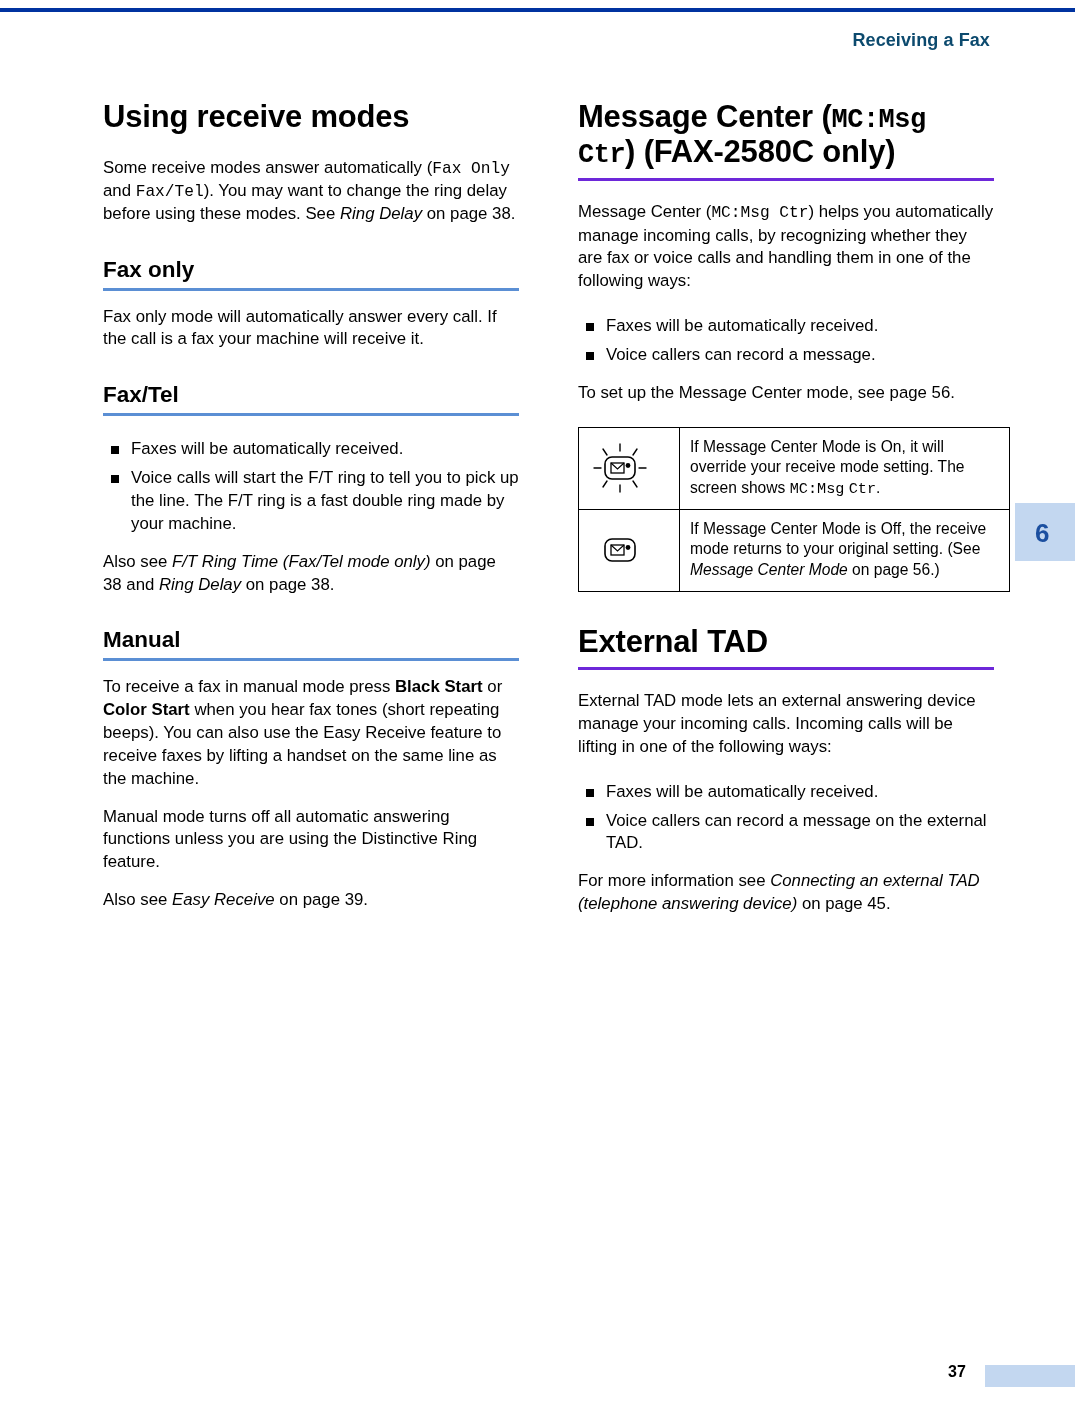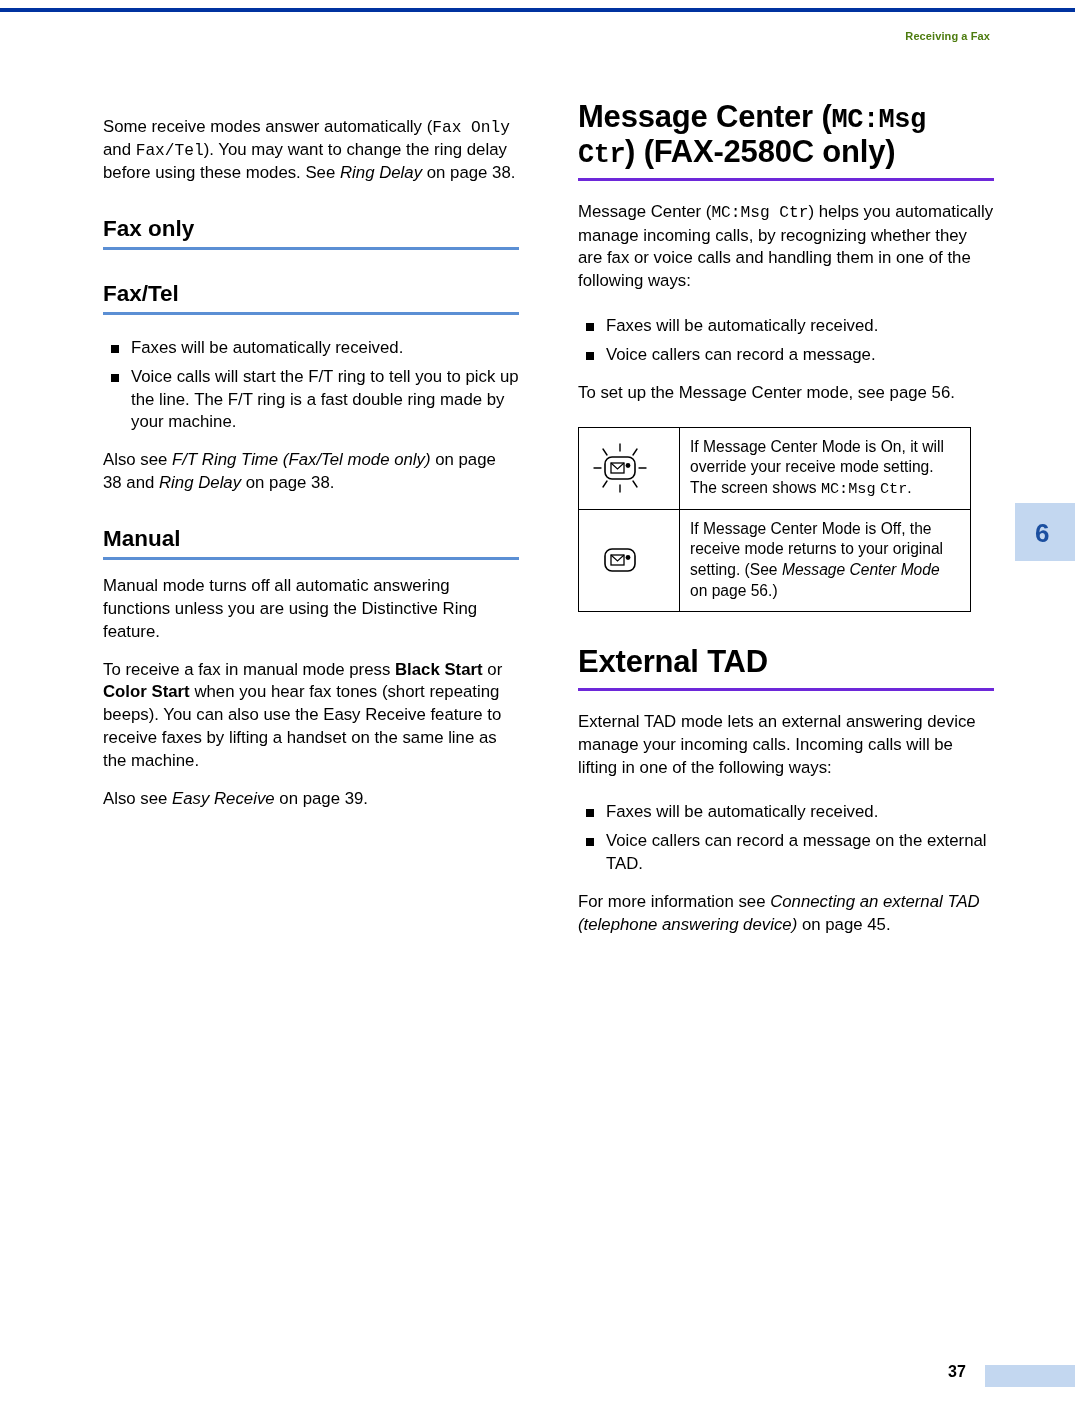--- a/index.html
+++ b/index.html
@@ -25,23 +25,23 @@
     left: 0;
     top: 8px;
     width: 1075px;
     height: 4px;
     background: #0033a0;
   }
   .header-title {
     position: absolute;
     right: 85px;
     top: 30px;
-    font-size: 11px;
-    font-weight: bold;
-    color: #4d7c0f;
+    font-size: 18px;
+    font-weight: bold;
+    color: #0c4a6e;
     letter-spacing: 0.1px;
   }
   
   .chapter-tab {
     position: absolute;
     right: 0;
     top: 503px;
     width: 60px;
     height: 58px;
     background: #c3d7f0;
@@ -124,21 +124,21 @@
     width: 8px;
     height: 8px;
     background: #000;
   }
 
   
   .note-table {
     margin-top: 22px;
     border: 1px solid #000;
     border-collapse: collapse;
-    width: 393px;
+    width: 432px;
     table-layout: fixed;
   }
   .note-table td {
     border: 1px solid #000;
     vertical-align: top;
     padding: 9px 9px 10px 10px;
     font-size: 15.6px;
     line-height: 1.32;
   }
   .note-table td.icon-cell {
@@ -176,35 +176,37 @@
   <div class="top-rule"></div>
 
   <div class="header-title">Receiving a Fax</div>
 
   <div class="chapter-tab">
     <span class="num">6</span>
   </div>
 
   <div class="col col-left">
 
+    <h1 class="section">Using receive modes</h1>
 
     <p class="first"><span>Some receive modes answer automatically (</span><span class="mono">Fax Only</span><span> and </span><span class="mono">Fax/Tel</span><span>). You may want to change the ring delay before using these modes. See </span><span class="ital">Ring Delay</span><span> on page 38.</span></p>
 
     <h2 class="sub">Fax only</h2>
+    <p>Fax only mode will automatically answer every call. If the call is a fax your machine will receive it.</p>
 
     <h2 class="sub">Fax/Tel</h2>
     <ul class="bullets">
       <li>Faxes will be automatically received.</li>
       <li>Voice calls will start the F/T ring to tell you to pick up the line. The F/T ring is a fast double ring made by your machine.</li>
     </ul>
     <p><span>Also see </span><span class="ital">F/T Ring Time (Fax/Tel mode only)</span><span> on page 38 and </span><span class="ital">Ring Delay</span><span> on page 38.</span></p>
 
     <h2 class="sub">Manual</h2>
+    <p><span>To receive a fax in manual mode press </span><span class="bold">Black Start</span><span> or </span><span class="bold">Color Start</span><span> when you hear fax tones (short repeating beeps). You can also use the Easy Receive feature to receive faxes by lifting a handset on the same line as the machine.</span></p>
     <p>Manual mode turns off all automatic answering functions unless you are using the Distinctive Ring feature.</p>
-    <p><span>To receive a fax in manual mode press </span><span class="bold">Black Start</span><span> or </span><span class="bold">Color Start</span><span> when you hear fax tones (short repeating beeps). You can also use the Easy Receive feature to receive faxes by lifting a handset on the same line as the machine.</span></p>
     <p><span>Also see </span><span class="ital">Easy Receive</span><span> on page 39.</span></p>
 
   </div>
 
   <div class="col col-right">
 
     <h1 class="section with-rule"><span>Message Center (</span><span class="mono">MC:Msg</span><br><span class="mono">Ctr</span><span>) (FAX-2580C only)</span></h1>
 
     <p class="first"><span>Message Center (</span><span class="mono">MC:Msg Ctr</span><span>) helps you automatically manage incoming calls, by recognizing whether they are fax or voice calls and handling them in one of the following ways:</span></p>
 

